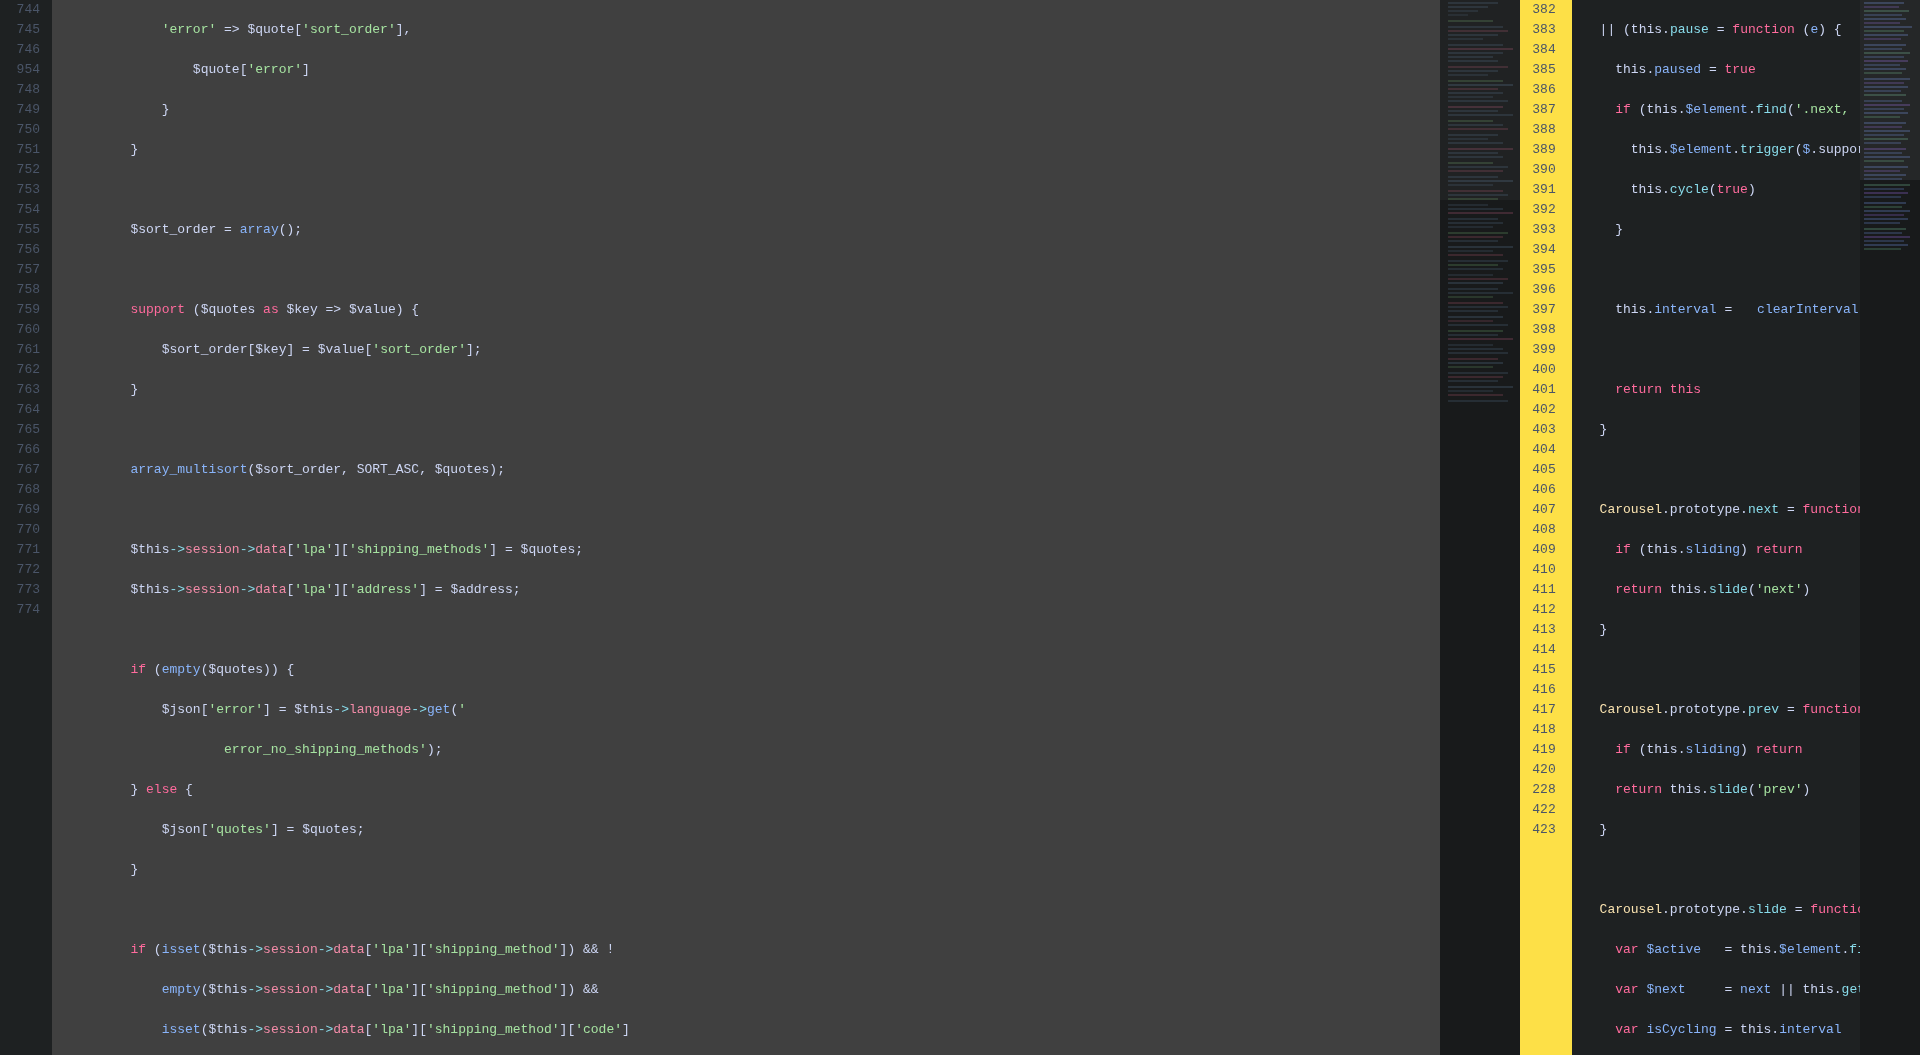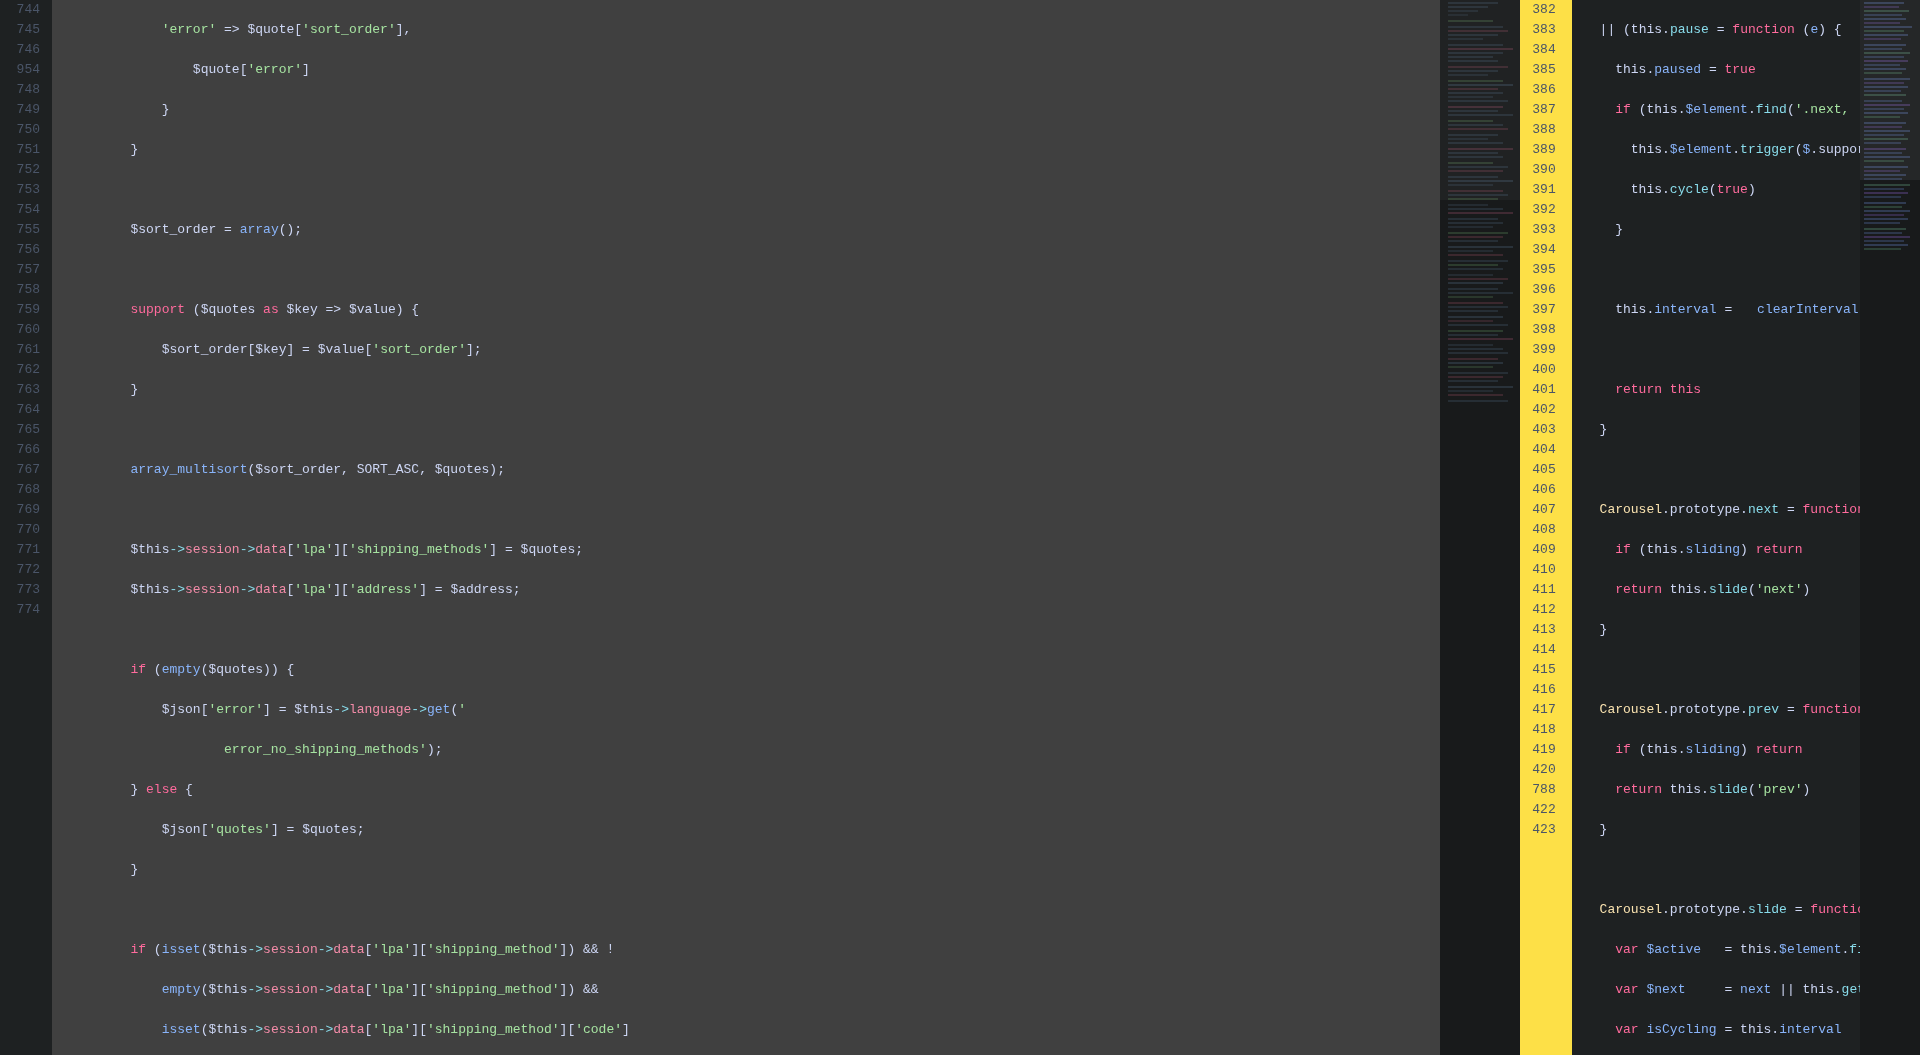--- a/index.html
+++ b/index.html
@@ -359,21 +359,21 @@
       <span class="ln">411</span>
       <span class="ln">412</span>
       <span class="ln">413</span>
       <span class="ln">414</span>
       <span class="ln">415</span>
       <span class="ln">416</span>
       <span class="ln">417</span>
       <span class="ln">418</span>
       <span class="ln">419</span>
       <span class="ln">420</span>
-      <span class="ln">788</span>
+      <span class="ln">228</span>
       <span class="ln">422</span>
       <span class="ln">423</span>
       <span class="ln"></span>
       <span class="ln"></span>
       <span class="ln"></span>
       <span class="ln"></span>
       <span class="ln"></span>
       <span class="ln"></span>
       <span class="ln"></span>
       <span class="ln"></span>

